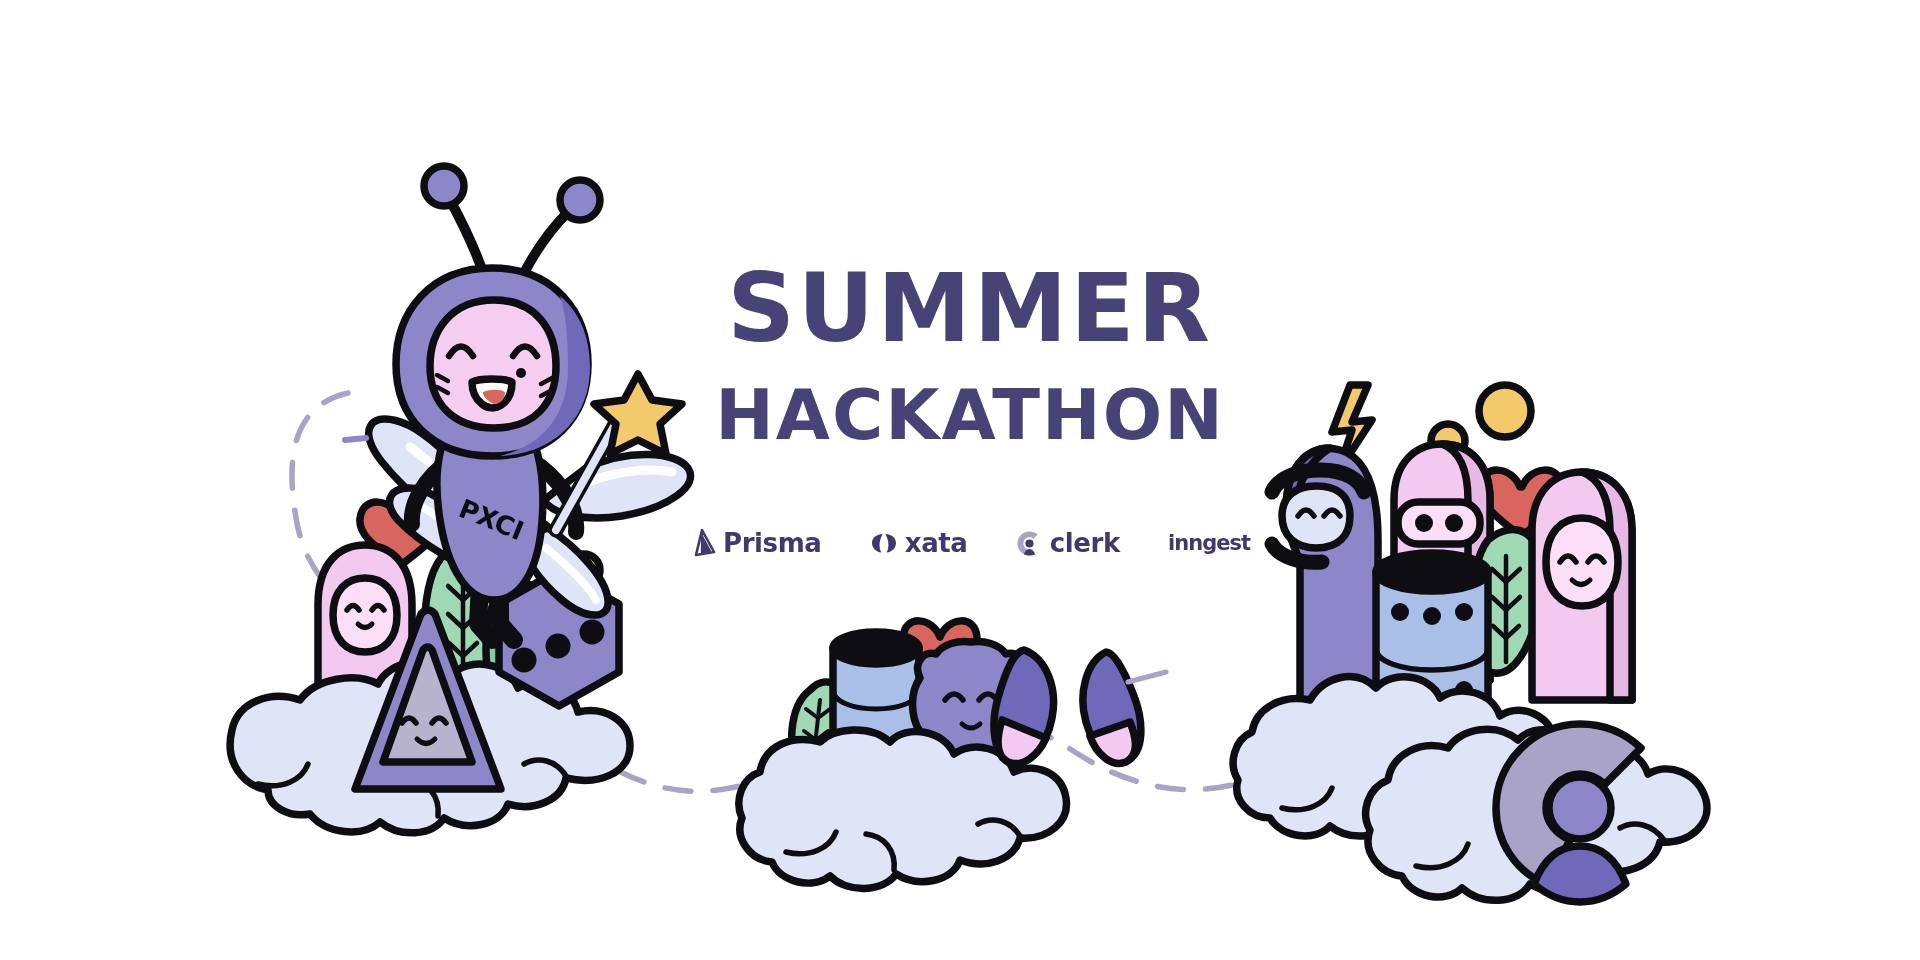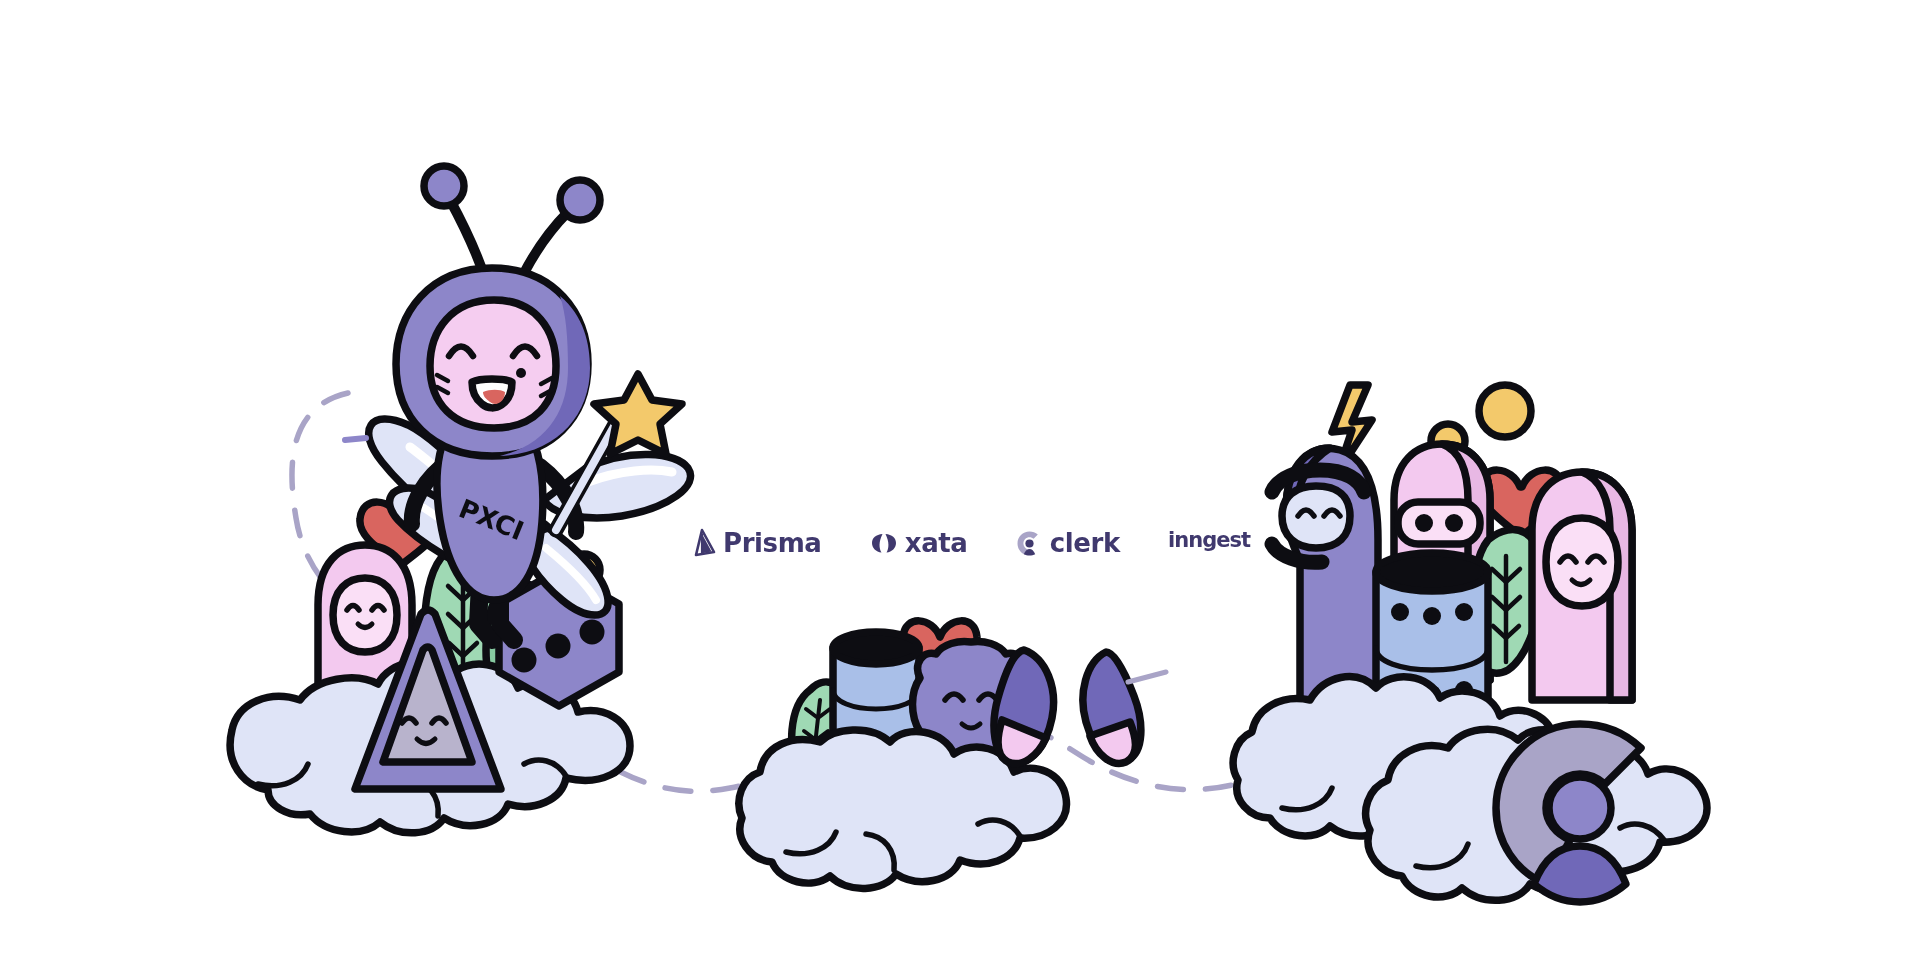--- a/index.html
+++ b/index.html
@@ -41,21 +41,21 @@
     color:#474376;
     margin-top:24px;
   }
 
   
   #sponsors{
     position:absolute;
     left:690px; top:528px;
     width:560px;
     display:flex;
-    align-items:flex-start;
+    align-items:center;
     justify-content:space-between;
     gap:9px;
   }
   .sponsor{
     display:flex;
     align-items:center;
     gap:7px;
     white-space:nowrap;
   }
   .sponsor-name{
@@ -297,20 +297,22 @@
 
       <path d="M 556 530 L 622 412" fill="none" stroke-width="15"></path>
       <path d="M 556 530 L 622 412" fill="none" stroke="#dfe4f7" stroke-width="8"></path>
       <path d="M 638 374 L 652 400 L 682 404 L 660 424 L 666 454 L 638 440 L 610 454 L 616 424 L 594 404 L 624 400 Z" fill="#f3c96b"></path>
 
       <path d="M 345 440 L 366 438" fill="none" stroke="#8d86c9" stroke-width="6"></path>
     </g>
   </svg>
 
   <div id="title-block">
+    <div id="title-main">SUMMER</div>
+    <div id="title-sub">HACKATHON</div>
   </div>
 
   <div id="sponsors">
 
     <div class="sponsor">
       <svg class="sponsor-mark" width="26" height="30" viewBox="0 0 26 30">
         <path d="M 12 2 L 24 24 L 6 27 Z" fill="none" stroke="#40396e" stroke-width="2.6" stroke-linejoin="round"></path>
         <path d="M 12 6 L 12 25.6" fill="none" stroke="#40396e" stroke-width="2.2"></path>
         <path d="M 12 6 L 21.5 23.5 L 12 25.2 Z" fill="#40396e"></path>
       </svg>

